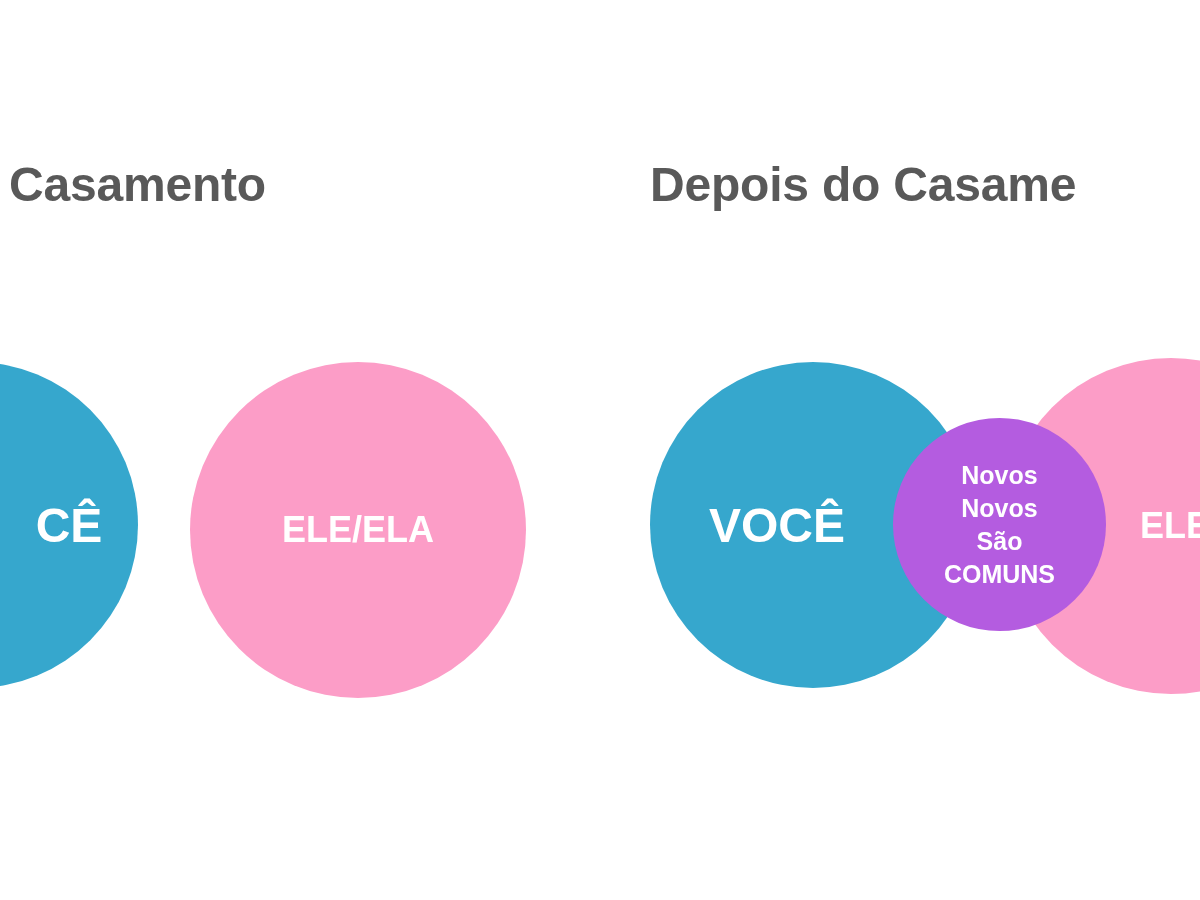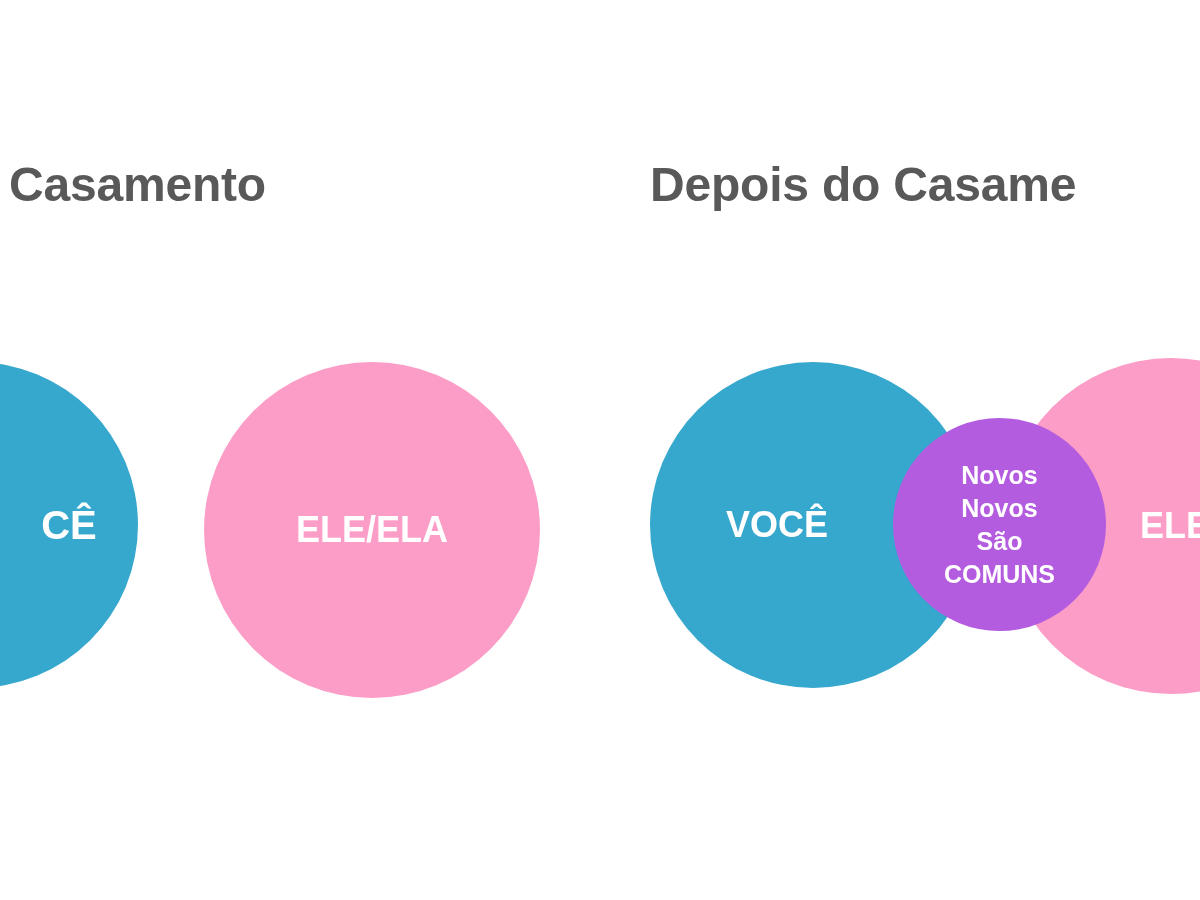--- a/index.html
+++ b/index.html
@@ -63,47 +63,47 @@
   
   #circle-you-before {
     left: -188px;
     top: 362px;
     width: 326px;
     height: 326px;
     background: #36A7CD;
     z-index: 2;
   }
   #circle-you-before .circle-label {
-    font-size: 40px;
+    font-size: 48px;
     transform: translateX(94px);
   }
 
   #circle-partner-before {
-    left: 204px;
+    left: 190px;
     top: 362px;
     width: 336px;
     height: 336px;
     background: #FC9DC7;
     z-index: 2;
   }
   #circle-partner-before .circle-label {
     font-size: 36px;
   }
 
   
   #circle-you-after {
     left: 650px;
     top: 362px;
     width: 326px;
     height: 326px;
     background: #36A7CD;
     z-index: 2;
   }
   #circle-you-after .circle-label {
-    font-size: 36px;
+    font-size: 48px;
     transform: translateX(-36px);
   }
 
   #circle-partner-after {
     left: 1003px;
     top: 358px;
     width: 336px;
     height: 336px;
     background: #FC9DC7;
     z-index: 1;

